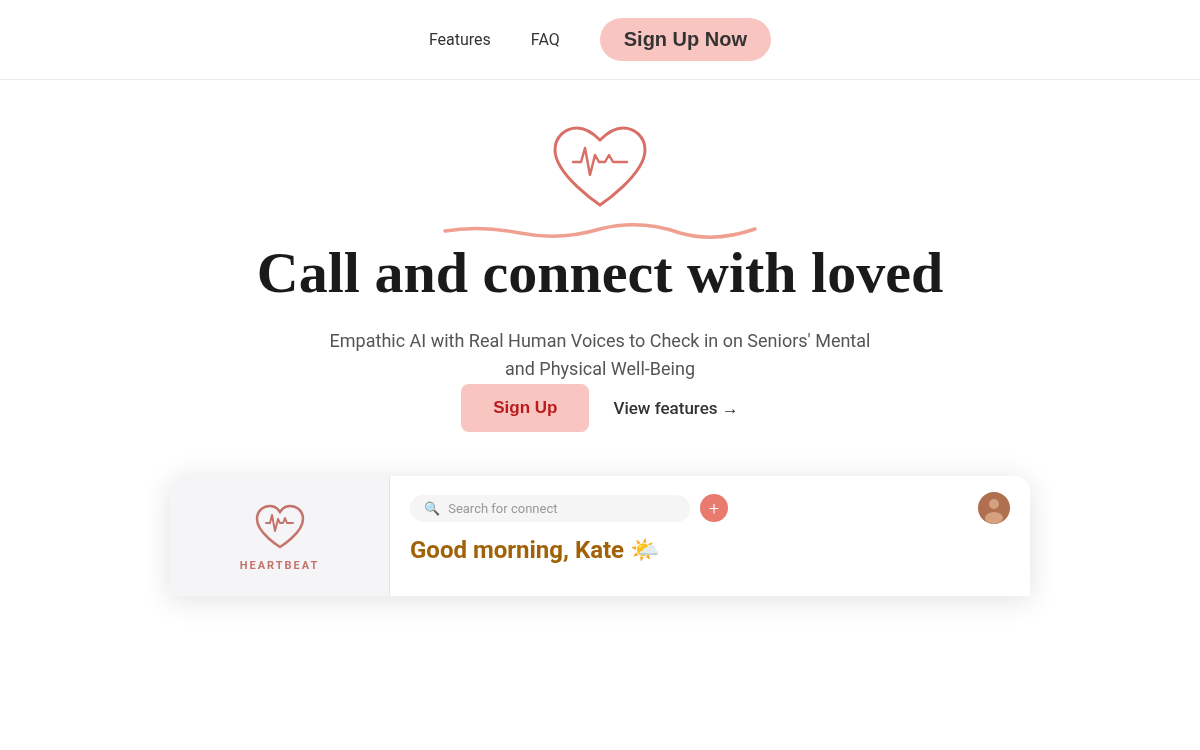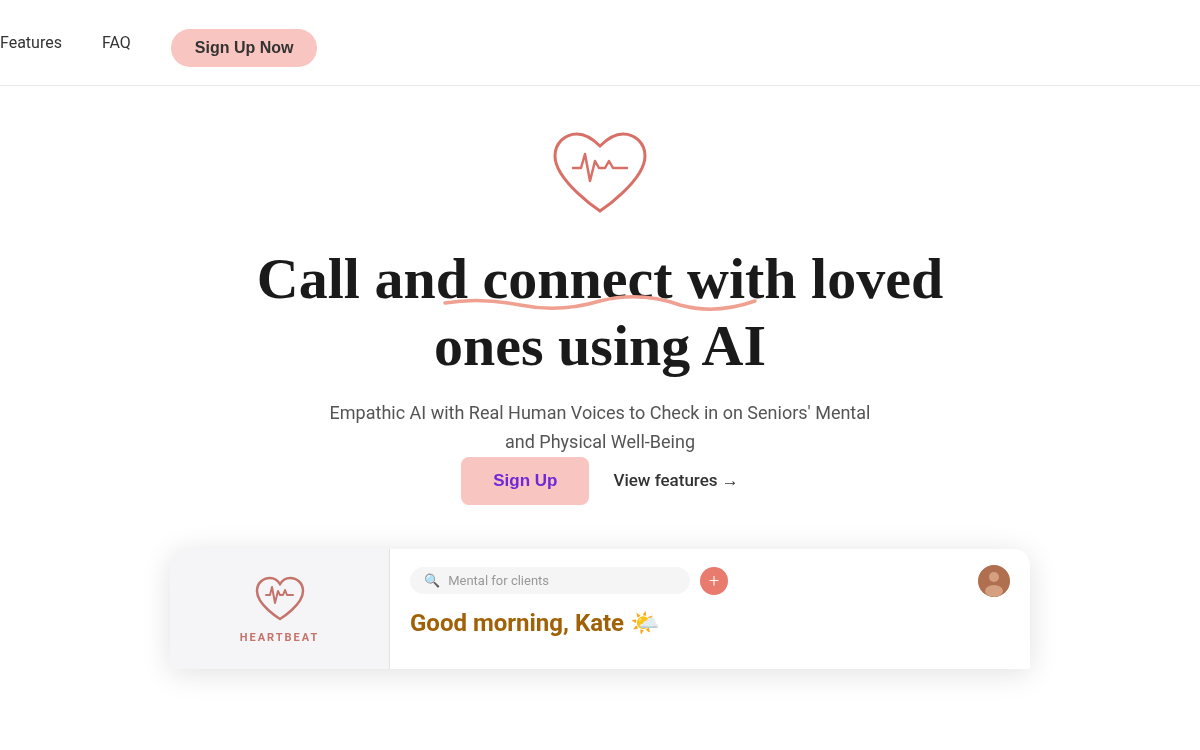--- a/index.html
+++ b/index.html
@@ -13,43 +13,42 @@
       background: #ffffff;
       width: 1200px;
       height: 750px;
       overflow: hidden;
     }
 
     
     nav {
       display: flex;
       align-items: center;
-      justify-content: flex-start;
+      justify-content: center;
       gap: 40px;
       padding: 18px 0;
       border-bottom: 1px solid #f0e8e8;
     }
 
     .nav-link {
       font-size: 16px;
       color: #333;
       text-decoration: none;
       cursor: pointer;
     }
 
     .nav-signup-btn {
       background: #f9c5c0;
       color: #333;
       border: none;
       padding: 10px 24px;
       border-radius: 24px;
-      font-size: 16px;
+      font-size: 20px;
       font-weight: 600;
       cursor: pointer;
-      margin-top: 11px;
     }
 
     
     .hero {
       display: flex;
       flex-direction: column;
       align-items: center;
       padding-top: 40px;
       text-align: center;
     }
@@ -87,21 +86,21 @@
     }
 
     .hero-actions {
       display: flex;
       align-items: center;
       gap: 24px;
     }
 
     .signup-btn {
       background: #f9c5c0;
-      color: #6d28d9;
+      color: #b91c1c;
       border: none;
       padding: 14px 32px;
       border-radius: 8px;
       font-size: 17px;
       font-weight: 600;
       cursor: pointer;
     }
 
     .view-features-link {
       font-size: 17px;
@@ -237,21 +236,20 @@
 
   <svg class="logo-icon" viewBox="0 0 110 100" fill="none" xmlns="http://www.w3.org/2000/svg">
 
     <path d="M55 85 C55 85 10 55 10 30 C10 17 20 8 32 8 C40 8 48 13 55 20 C62 13 70 8 78 8 C90 8 100 17 100 30 C100 55 55 85 55 85Z" stroke="#d97068" stroke-width="3" fill="none"></path>
 
     <polyline points="28,42 36,42 40,28 45,55 50,35 54,42 60,42 64,35 68,42 76,42 82,42" stroke="#d97068" stroke-width="2.5" fill="none" stroke-linecap="round" stroke-linejoin="round"></polyline>
   </svg>
 
   <h1 class="hero-title">
     <span>Call and connect with loved</span><br>
-    <span>ones using AI</span>
     
     <svg class="underline-stroke" viewBox="0 0 320 18" xmlns="http://www.w3.org/2000/svg">
       <path d="M5 10 Q40 4 80 12 Q120 20 160 8 Q200 -2 240 12 Q275 22 315 8" stroke="#f0a090" stroke-width="3.5" fill="none" stroke-linecap="round"></path>
     </svg>
   </h1>
 
   <p class="hero-subtitle">Empathic AI with Real Human Voices to Check in on Seniors' Mental and Physical Well-Being</p>
 
   <div class="hero-actions">
     <button class="signup-btn">Sign Up</button>
@@ -270,21 +268,21 @@
         </svg>
         <span class="sidebar-logo-text">HEARTBEAT</span>
       </div>
     </div>
 
     <div class="main-content">
       <div class="search-row">
         <div style="position:relative; display:inline-flex; align-items:center;">
           <div class="search-bar">
             <span class="search-icon-small">🔍</span>
-            <span class="search-text">Mental for clients</span>
+            <span class="search-text">Search for connect</span>
           </div>
           <div class="add-btn">+</div>
         </div>
         <div class="avatar-circle">
 
           <svg width="32" height="32" viewBox="0 0 32 32" fill="none" xmlns="http://www.w3.org/2000/svg">
             <circle cx="16" cy="16" r="16" fill="#b07050"></circle>
             <circle cx="16" cy="12" r="5" fill="#d4a080"></circle>
             <ellipse cx="16" cy="26" rx="9" ry="6" fill="#d4a080"></ellipse>
           </svg>

